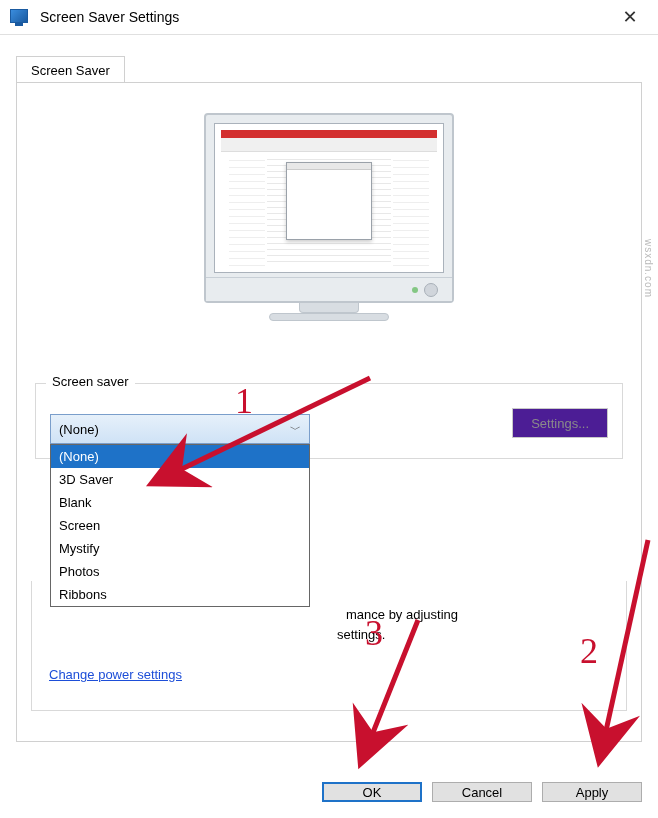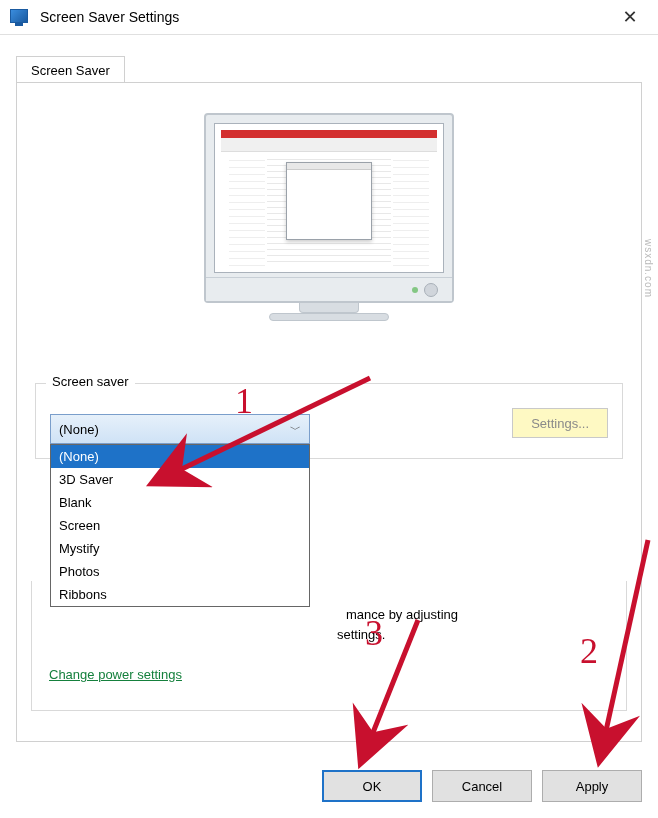--- a/index.html
+++ b/index.html
@@ -36,33 +36,33 @@
     .pwr{ width:14px;height:14px;border-radius:50%; background:#d0d5db; border:1px solid #a8b0b8;}
     .mon-stand{ width:60px; height:10px; background:#d8dde2; margin:0 auto; border-bottom-left-radius:4px; border-bottom-right-radius:4px; border:1px solid #bfc6cd; border-top:none;}
     .mon-base{ width:120px;height:8px;background:#d8dde2;margin:0 auto;border-radius:4px;border:1px solid #bfc6cd;}
 
     
     .group { border:1px solid #d9d9d9; padding:10px 14px 14px 14px; position:relative; margin-top:4px;}
     .group-title { position:absolute; top:-10px; left:10px; background:#fff; padding:0 6px; font-size:13px; color:#000;}
     .row { display:flex; align-items:center; gap:14px; margin-top:8px;}
     .combo { flex:0 0 260px; height:30px; border:1px solid #7a9ecb; background:linear-gradient(#e6f0fa,#cfe2f6); display:flex; align-items:center; padding:0 8px; font-size:13px; color:#000; position:relative; cursor:pointer;margin-top:12px;}
     .combo .chev { margin-left:auto; font-size:11px; color:#555;}
-    .btn { height:30px; padding:0 18px; border:1px solid #c9c9c9; background:#fef9c3; font-size:13px; color:#8a8a8a; cursor:default;margin-left:42px;}
+    .btn { height:30px; padding:0 18px; border:1px solid #c9c9c9; background:#4c1d95; font-size:13px; color:#8a8a8a; cursor:default;margin-left:42px;}
     .spacer{ flex:1;}
 
     .dropdown { position:absolute; top:29px; left:-1px; width:calc(100% + 2px); background:#fff; border:1px solid #666; z-index:20; }
     .dd-item { padding:4px 8px; font-size:13px; color:#000; cursor:pointer;}
     .dd-item.sel { background:#1e72c8; color:#fff; }
 
     .frag-text { font-size:13px; color:#000; position:absolute; white-space:nowrap; z-index:5;}
-    .link { color:#15803d; font-size:13px; text-decoration:underline; cursor:pointer;}
+    .link { color:#1d4ed8; font-size:13px; text-decoration:underline; cursor:pointer;}
 
     
     .bottombar { position:absolute; bottom:16px; right:16px; display:flex; gap:10px; }
-    .bottombar .b { width:100px; height:32px; border:1px solid #adadad; background:#e1e1e1; font-size:13px; display:flex; align-items:center; justify-content:center; cursor:pointer;}
+    .bottombar .b { width:100px; height:20px; border:1px solid #adadad; background:#e1e1e1; font-size:13px; display:flex; align-items:center; justify-content:center; cursor:pointer;}
     .bottombar .b.primary { border:2px solid #1e72c8;}
 
     
     .annot-num { position:absolute; color:#c8102e; font-size:36px; font-family:"Segoe Script","Comic Sans MS",cursive; z-index:30; pointer-events:none;}
     svg.arrows { position:absolute; top:0; left:0; width:658px; height:818px; pointer-events:none; z-index:25;}
 
     .watermark { position:absolute; right:4px; bottom:520px; writing-mode:vertical-rl; font-size:10px; color:#b9b9b9; letter-spacing:1px;}
   </style>
 </head>
 <body>

